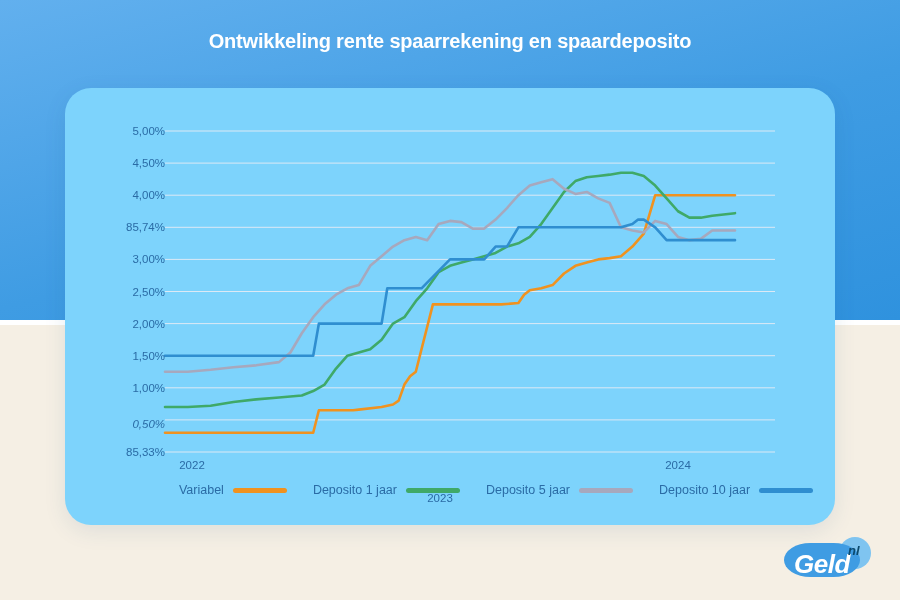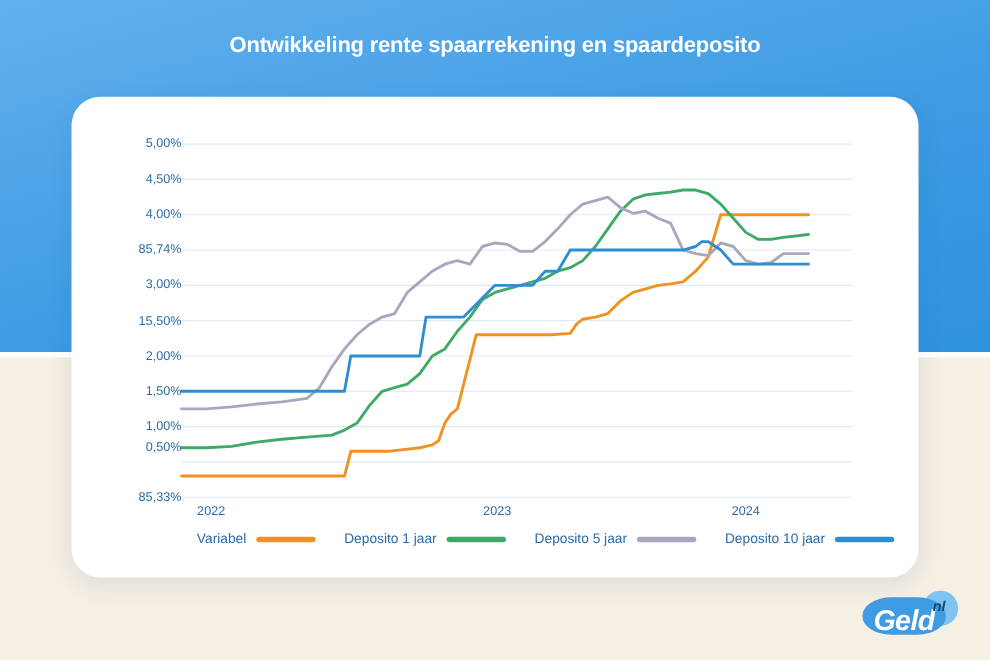--- a/index.html
+++ b/index.html
@@ -32,21 +32,21 @@
   }
   #band-seam {
     position: absolute; left: 0; top: 320px; width: 900px; height: 5px;
     background: #ffffff;
   }
 
   
   #chart-card {
     position: absolute; left: 65px; top: 88px;
     width: 770px; height: 437px;
-    background: #ffffff;
+    background: #7dd3fc;
     border-radius: 26px;
     box-shadow: 0 6px 22px rgba(30,80,130,0.10);
     overflow: hidden;
   }
 
   
   #plot-wrap { position: absolute; left: 0; top: 0; width: 770px; height: 437px; }
   #plot-svg { position: absolute; left: 0; top: 0; }
 
   .ytick-label {
@@ -144,30 +144,30 @@
             <polyline points="100.00,283.75 122.80,283.75 145.60,281.82 168.40,279.26 191.20,277.33 214.00,274.12 225.40,264.49 236.80,245.23 248.20,229.18 259.60,216.34 271.00,206.71 282.40,200.29 293.80,197.08 305.20,177.82 316.60,168.19 328.00,158.56 339.40,152.14 350.80,148.93 362.20,152.14 373.60,136.09 385.00,132.88 396.40,134.16 407.80,140.58 419.20,140.58 430.60,131.60 442.00,120.04 453.40,107.20 464.80,97.57 476.20,94.36 487.60,91.15 499.00,100.78 510.40,105.92 521.80,103.99 533.20,110.41 544.60,114.90 556.00,139.30 567.40,142.51 578.80,144.44 590.20,132.88 601.60,136.09 613.00,148.93 624.40,152.14 635.80,150.86 647.20,142.51 670.00,142.51" fill="none" stroke="#a7a8bd" stroke-width="2.6" stroke-linejoin="round" stroke-linecap="round"></polyline>
             <polyline points="100.00,267.70 134.20,267.70 168.40,267.70 202.60,267.70 236.80,267.70 248.20,267.70 253.90,235.60 282.40,235.60 288.10,235.60 316.60,235.60 322.30,200.29 350.80,200.29 356.50,200.29 385.00,171.40 390.70,171.40 419.20,171.40 430.60,158.56 442.00,158.56 453.40,139.30 464.80,139.30 476.20,139.30 510.40,139.30 544.60,139.30 556.00,139.30 567.40,136.09 573.10,131.60 578.80,131.60 590.20,139.30 601.60,152.14 613.00,152.14 624.40,152.14 635.80,152.14 670.00,152.14" fill="none" stroke="#2f8ed0" stroke-width="2.6" stroke-linejoin="round" stroke-linecap="round"></polyline>
           </g>
       </svg>
       <div id="ytick-layer">
           <div class="ytick-label" style="top: 43px;">5,00%</div>
           <div class="ytick-label" style="top: 75.1px;">4,50%</div>
           <div class="ytick-label" style="top: 107.2px;">4,00%</div>
           <div class="ytick-label" style="top: 139.3px;">85,74%</div>
           <div class="ytick-label" style="top: 171.4px;">3,00%</div>
-          <div class="ytick-label" style="top: 203.5px;">15,50%</div>
+          <div class="ytick-label" style="top: 203.5px;">2,50%</div>
           <div class="ytick-label" style="top: 235.6px;">2,00%</div>
           <div class="ytick-label" style="top: 267.7px;">1,50%</div>
           <div class="ytick-label" style="top: 299.8px; margin-left: 15px;">1,00%</div>
-          <div class="ytick-label" style="top: 319px;">0,50%</div>
+          <div class="ytick-label" style="top: 336px; font-style: italic;">0,50%</div>
           <div class="ytick-label" style="top: 364px;">85,33%</div>
         </div>
       <div id="xtick-layer">
           <div class="xtick-label" style="left: 127px;">2022</div>
-          <div class="xtick-label" style="left: 387px;">2023</div>
+          <div class="xtick-label" style="left: 375px; margin-top: 33px;">2023</div>
           <div class="xtick-label" style="left: 613px;">2024</div>
         </div>
     </div>
 
     <div id="legend">
         <div class="legend-item">
           <span class="legend-label">Variabel</span>
           <span class="legend-swatch" style="background: rgb(240, 146, 31);"></span>
         </div>
         <div class="legend-item">

